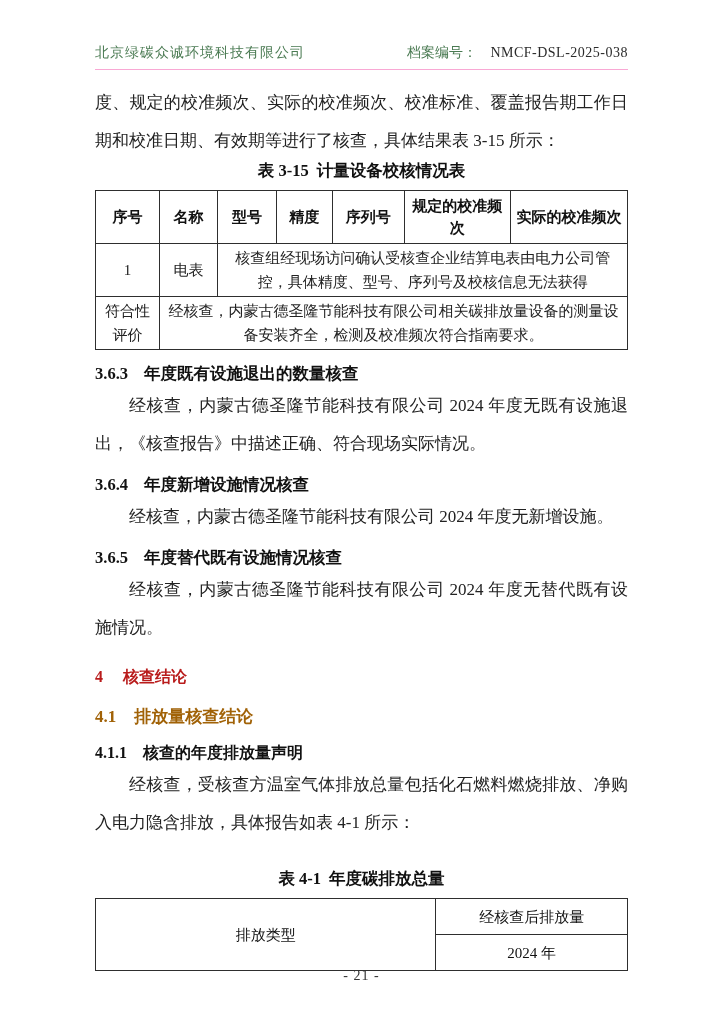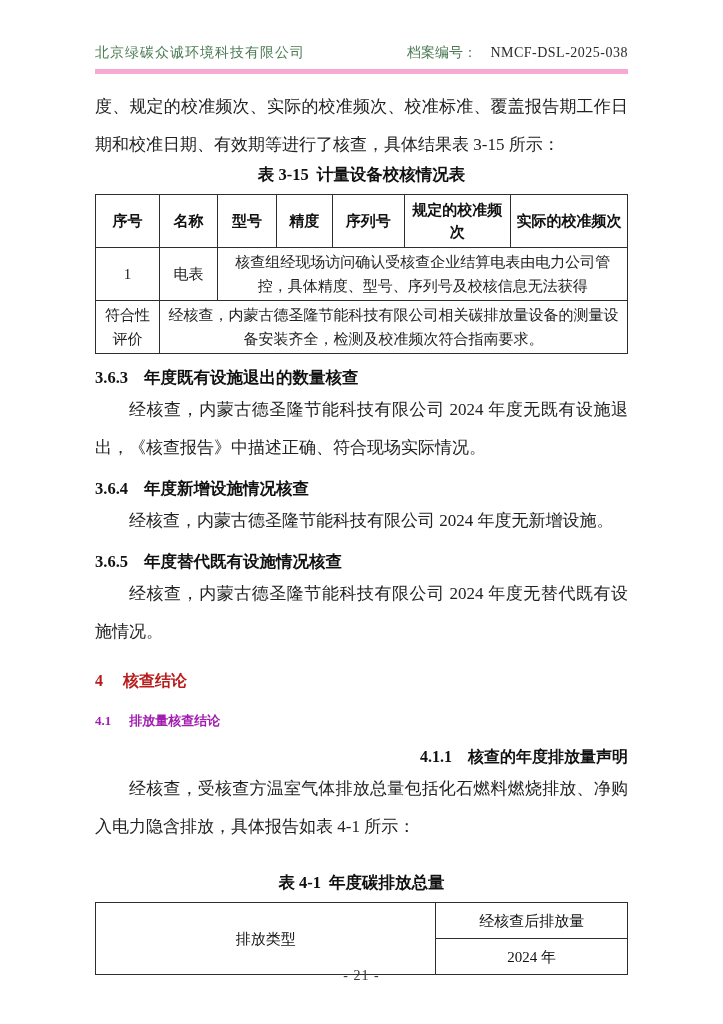--- a/index.html
+++ b/index.html
@@ -12,41 +12,41 @@
   }
   .page {
     box-sizing: border-box;
     width: 723px; height: 1024px;
     padding: 44px 95px 0 95px;
     position: relative;
   }
   
   .doc-header {
     display: flex; justify-content: space-between; align-items: baseline;
-    border-bottom: 5px solid #f9a8d4;
+    border-bottom: 1px solid #f9a8d4;
     padding-bottom: 4px;
     height: 21px;
   }
   .company { font-size: 14px; color: #4a7a52; letter-spacing: 1px; }
   .file-no { font-size: 14px; }
   .file-label { color: #4a7a52; margin-right: 10px; }
   .file-value { color: #2a2a2a; letter-spacing: 0.5px; }
   
   p { margin: 0; font-size: 17px; line-height: 38px; text-align: justify; color: #222; }
   .p-cont { margin-top: 14px; }         
   .p-body { text-indent: 2em; margin-top: 2px; }
   
   .h3 { font-size: 16.5px; font-weight: bold; margin-top: 12px; line-height: 23px; color: #111; }
   .h3 .num { margin-right: 16px; }
   .h364, .h365 { margin-top: 10px; }
   .h1 { font-size: 16px; font-weight: bold; margin-top: 16px; line-height: 27px; color: #b91c1c; }
   .h1 .num { margin-right: 20px; }
-  .h2 { font-size: 13px; font-weight: bold; margin-top: 14px; line-height: 25px; color: #a21caf; }
+  .h2 { font-size: 17px; font-weight: bold; margin-top: 14px; line-height: 25px; color: #a16207; }
   .h2 .num { margin-right: 18px; }
-  .h311 { font-size: 16px; margin-top: 12px; line-height: 23px; text-align: right; }
+  .h311 { font-size: 16px; margin-top: 12px; line-height: 23px; }
   
   .tbl-title { text-align: center; font-weight: bold; font-size: 16.5px; line-height: 22px; color: #111; }
   .tbl-title .tno { margin-right: 8px; }
   .tbl-title41 { margin-top: 26px; }
   
   table { border-collapse: collapse; width: 100%; table-layout: fixed; margin-top: 8px; }
   th, td { border: 1px solid #2e2e2e; text-align: center; vertical-align: middle; padding: 2px 4px; }
   .t315 th { font-size: 15px; font-weight: bold; height: 48px; line-height: 22px; color: #111; }
   .t315 td { font-size: 15px; height: 48px; line-height: 24px; color: #222; }
   .t41 th, .t41 td { font-size: 15px; font-weight: normal; height: 31px; line-height: 20px; color: #111; }

